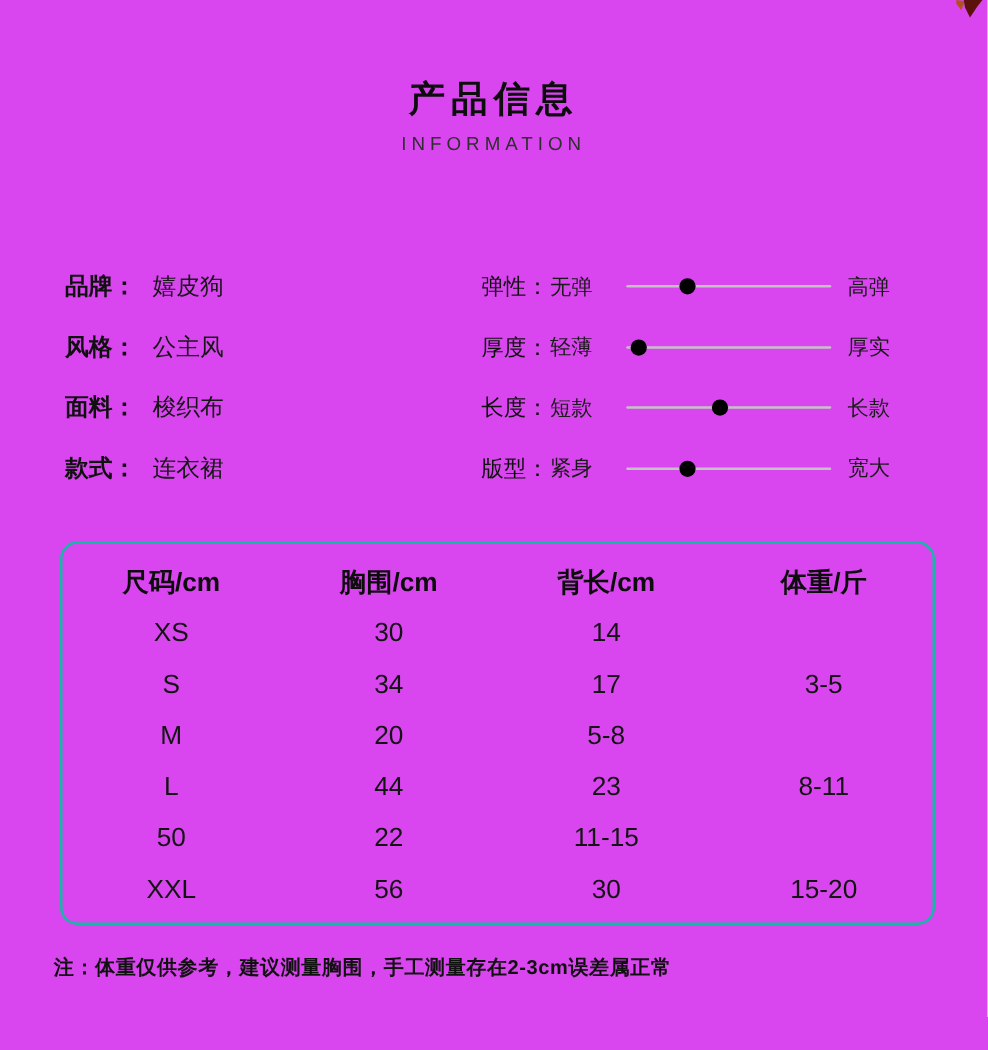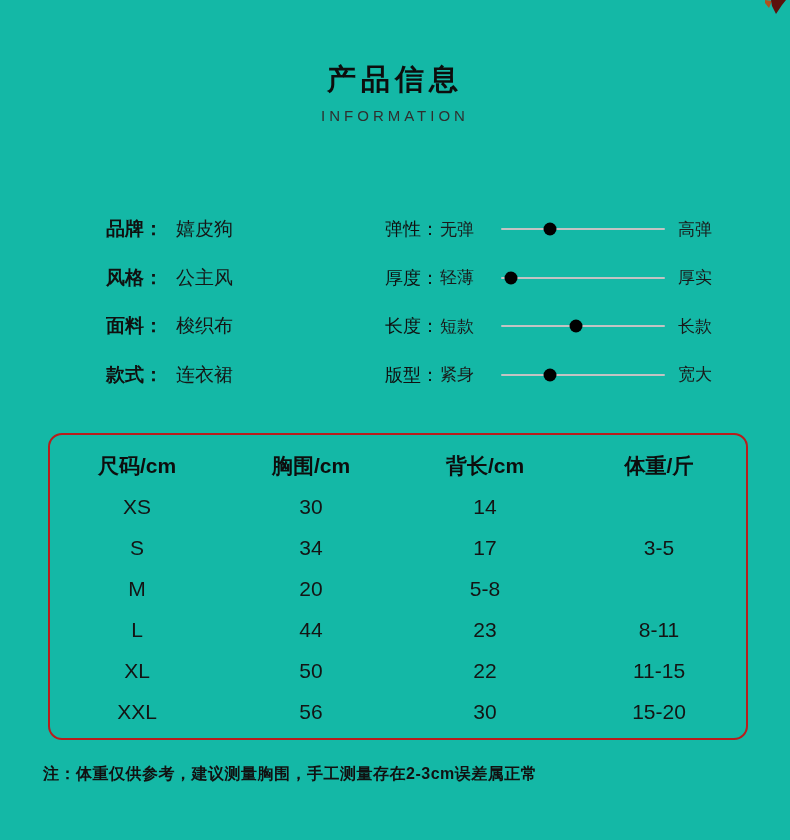--- a/index.html
+++ b/index.html
@@ -1,45 +1,45 @@
 <!DOCTYPE html>
 <html><head>
 <meta charset="utf-8">
 <style>
   html,body{margin:0;padding:0;background:#ffffff;}
   .page{
     position:relative;
     width:790px;height:840px;
-    background:#14b8a6;
+    background:#d946ef;
     overflow:hidden;
     font-family:"Liberation Sans","DejaVu Sans",sans-serif;
     color:#111111;
   }
   
   .corner-deco{position:absolute;top:0;right:2px;width:32px;height:20px;}
   
   .header{position:absolute;top:60px;left:0;right:0;text-align:center;}
   .title{font-size:29px;font-weight:bold;letter-spacing:5px;color:#0d0d0d;margin:0;}
   .subtitle{margin-top:7px;font-size:15px;letter-spacing:4px;color:#2f2f2f;}
   
   .info-grid{position:absolute;top:205px;left:0;right:0;}
   .info-row{display:flex;align-items:center;height:48.5px;}
-  .attr{flex:0 0 385px;box-sizing:border-box;padding-left:106px;display:flex;align-items:flex-end;}
+  .attr{flex:0 0 385px;box-sizing:border-box;padding-left:52px;display:flex;align-items:flex-end;}
   .attr-label{font-size:19px;font-weight:bold;color:#101010;}
   .attr-value{font-size:19px;margin-left:13px;color:#161616;}
   .slider{flex:1;display:flex;align-items:center;box-sizing:border-box;padding-right:78px;}
   .slider-label{font-size:18px;font-weight:normal;color:#101010;width:55px;flex:0 0 auto;}
   .slider-min{font-size:17px;color:#1a1a1a;flex:0 0 auto;margin-right:27px;}
   .slider-max{font-size:17px;color:#1a1a1a;flex:0 0 auto;margin-left:13px;}
   .track{flex:1;position:relative;height:2px;background:#c3c3c3;border-radius:1px;}
   .dot{position:absolute;top:50%;width:13px;height:13px;border-radius:50%;background:#000000;transform:translate(-50%,-50%);}
   
   .size-table{
     position:absolute;left:48px;top:433px;width:700px;height:307px;
-    box-sizing:border-box;border:2px solid #b91c1c;border-radius:14px;
+    box-sizing:border-box;border:2px solid #14b8a6;border-radius:14px;
     padding:10px 0;
   }
   .t-row{display:grid;grid-template-columns:repeat(4,1fr);height:41px;align-items:center;text-align:center;}
   .t-head{font-size:21px;font-weight:bold;color:#0d0d0d;}
   .t-cell{font-size:21px;color:#141414;}
   
   .note{position:absolute;left:43px;top:764px;font-size:16px;color:#111111;letter-spacing:0.5px;font-weight:bold;}
 </style>
 </head>
 <body>
@@ -143,21 +143,20 @@
       <div class="t-cell">20</div>
       <div class="t-cell">5-8</div>
     </div>
     <div class="t-row">
       <div class="t-cell">L</div>
       <div class="t-cell">44</div>
       <div class="t-cell">23</div>
       <div class="t-cell">8-11</div>
     </div>
     <div class="t-row">
-      <div class="t-cell">XL</div>
       <div class="t-cell">50</div>
       <div class="t-cell">22</div>
       <div class="t-cell">11-15</div>
     </div>
     <div class="t-row">
       <div class="t-cell">XXL</div>
       <div class="t-cell">56</div>
       <div class="t-cell">30</div>
       <div class="t-cell">15-20</div>
     </div>

